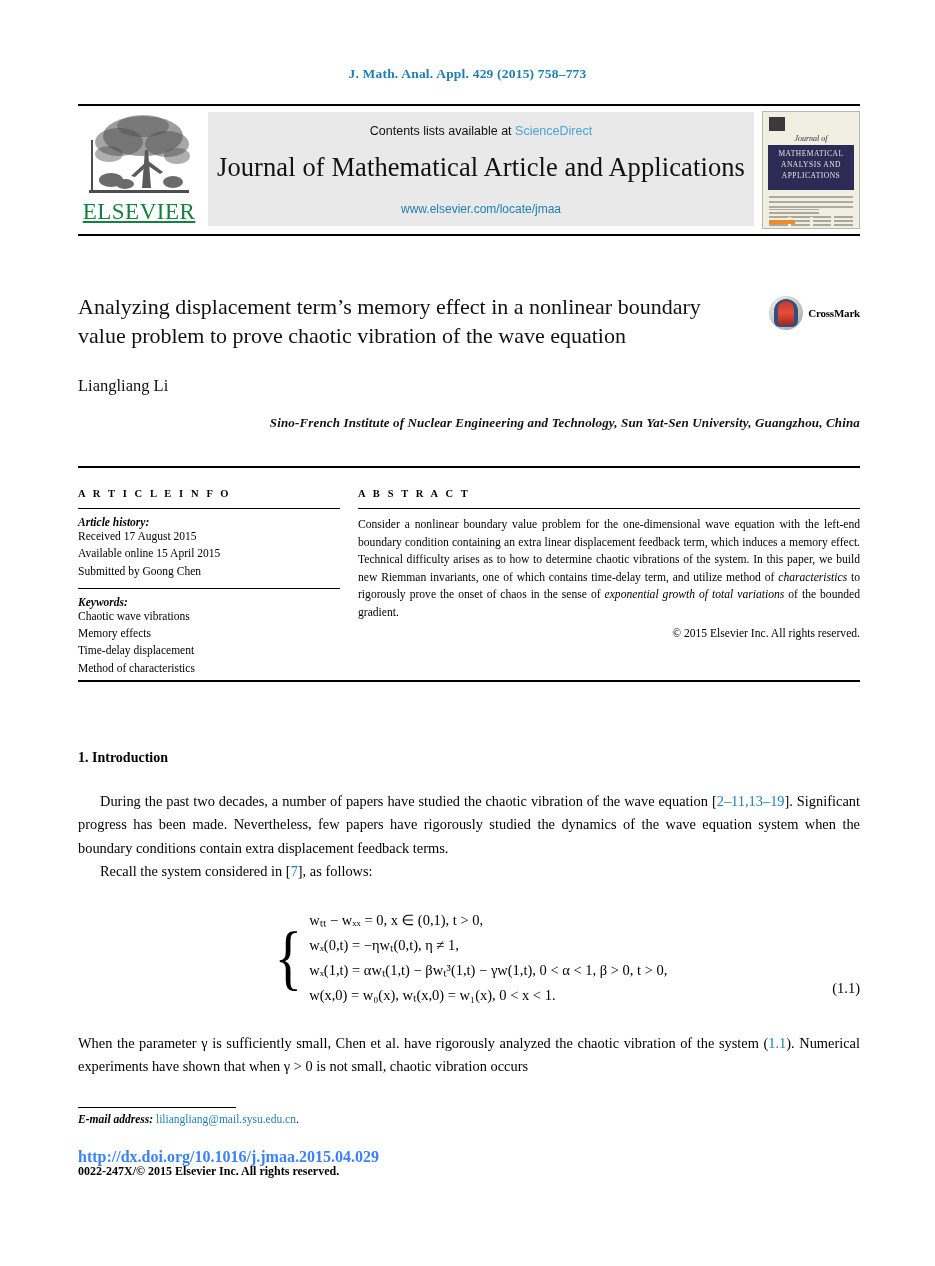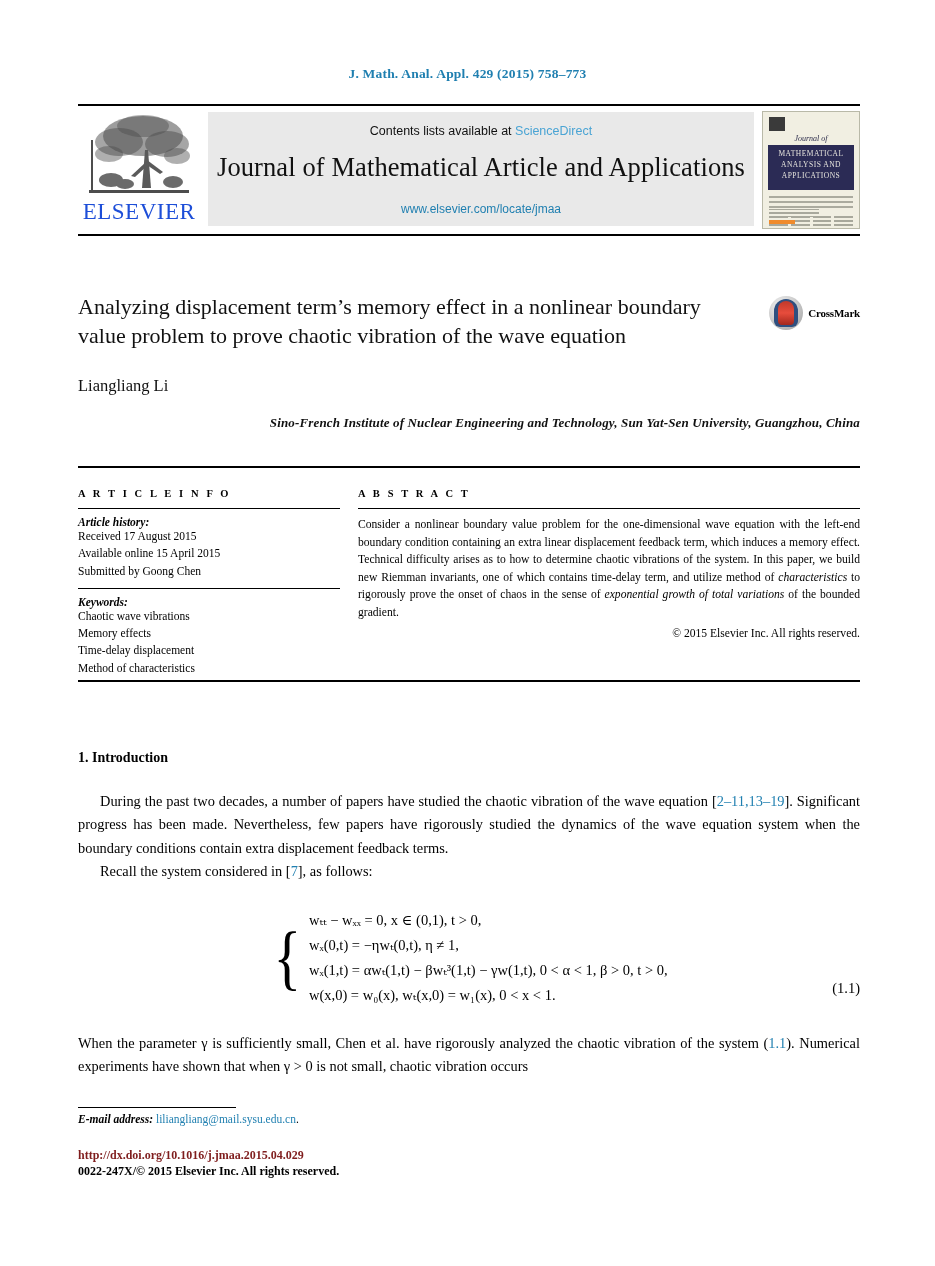--- a/index.html
+++ b/index.html
@@ -55,23 +55,24 @@
     display: flex;
     flex-direction: column;
     align-items: center;
     justify-content: flex-start;
   }
   .tree-wrap { width: 108px; height: 92px; }
   .elsevier-word {
     font-family: "Liberation Serif", serif;
     font-size: 23px;
     letter-spacing: .5px;
-    color: #1d4ed8;
+    color: #15803d;
     line-height: 1;
     margin-top: -2px;
+    text-decoration: underline;
   }
   .mast-center {
     flex: 1 1 auto;
     background: #e9e9e9;
     margin: 6px 8px 8px 8px;
     position: relative;
   }
   .contents-line {
     text-align: center;
     font-size: 12.5px;
@@ -198,32 +199,32 @@
     position:absolute; left:78px; top:908px; width:782px;
     display:flex; align-items:center; justify-content:center;
     font-size: 14.5px;
   }
   .eqn-inner { display:flex; align-items:center; }
   .brace {
     font-size: 72px; line-height: .9; font-family:"Liberation Serif",serif;
     margin-right: 4px; font-weight: 300; transform: scaleX(.8);
   }
   .eqn-lines { line-height: 1.72; }
-  .eqn-lines div { white-space: nowrap; }
+  .eqn-lines div { white-space: nowrap; font-family: Liberation Serif, serif; }
   .eqn-num { position:absolute; right:0; top:48px; font-size:14.5px;margin-top:24px; }
 
   .para-after { position:absolute; left:78px; top:1032px; width:782px;
     font-size:14.4px; line-height:1.62; text-align: justify; }
   .para-after p { margin:0; text-indent:0; }
 
   
   .fn-rule { position:absolute; left:78px; top:1107px; width:158px; border-top:1px solid #000; }
   .fn-email { position:absolute; left:78px; top:1113px; font-size:11.5px; }
   .fn-email .lab { font-style: italic; font-weight: bold; }
-  .doi { position:absolute; left:78px; top:1148px; font-size:12px; color:#7f1d1d; font-weight:bold; }
+  .doi { position:absolute; left:78px; top:1148px; font-size:16px; color:#3b82f6; font-weight:bold; }
   .issn { position:absolute; left:78px; top:1164px; font-size:12px; font-weight:bold; }
 </style>
 </head>
 <body>
 
 <div class="page">
 
   <div class="runhead">J. Math. Anal. Appl. 429 (2015) 758–773</div>
 
   <div class="masthead">

